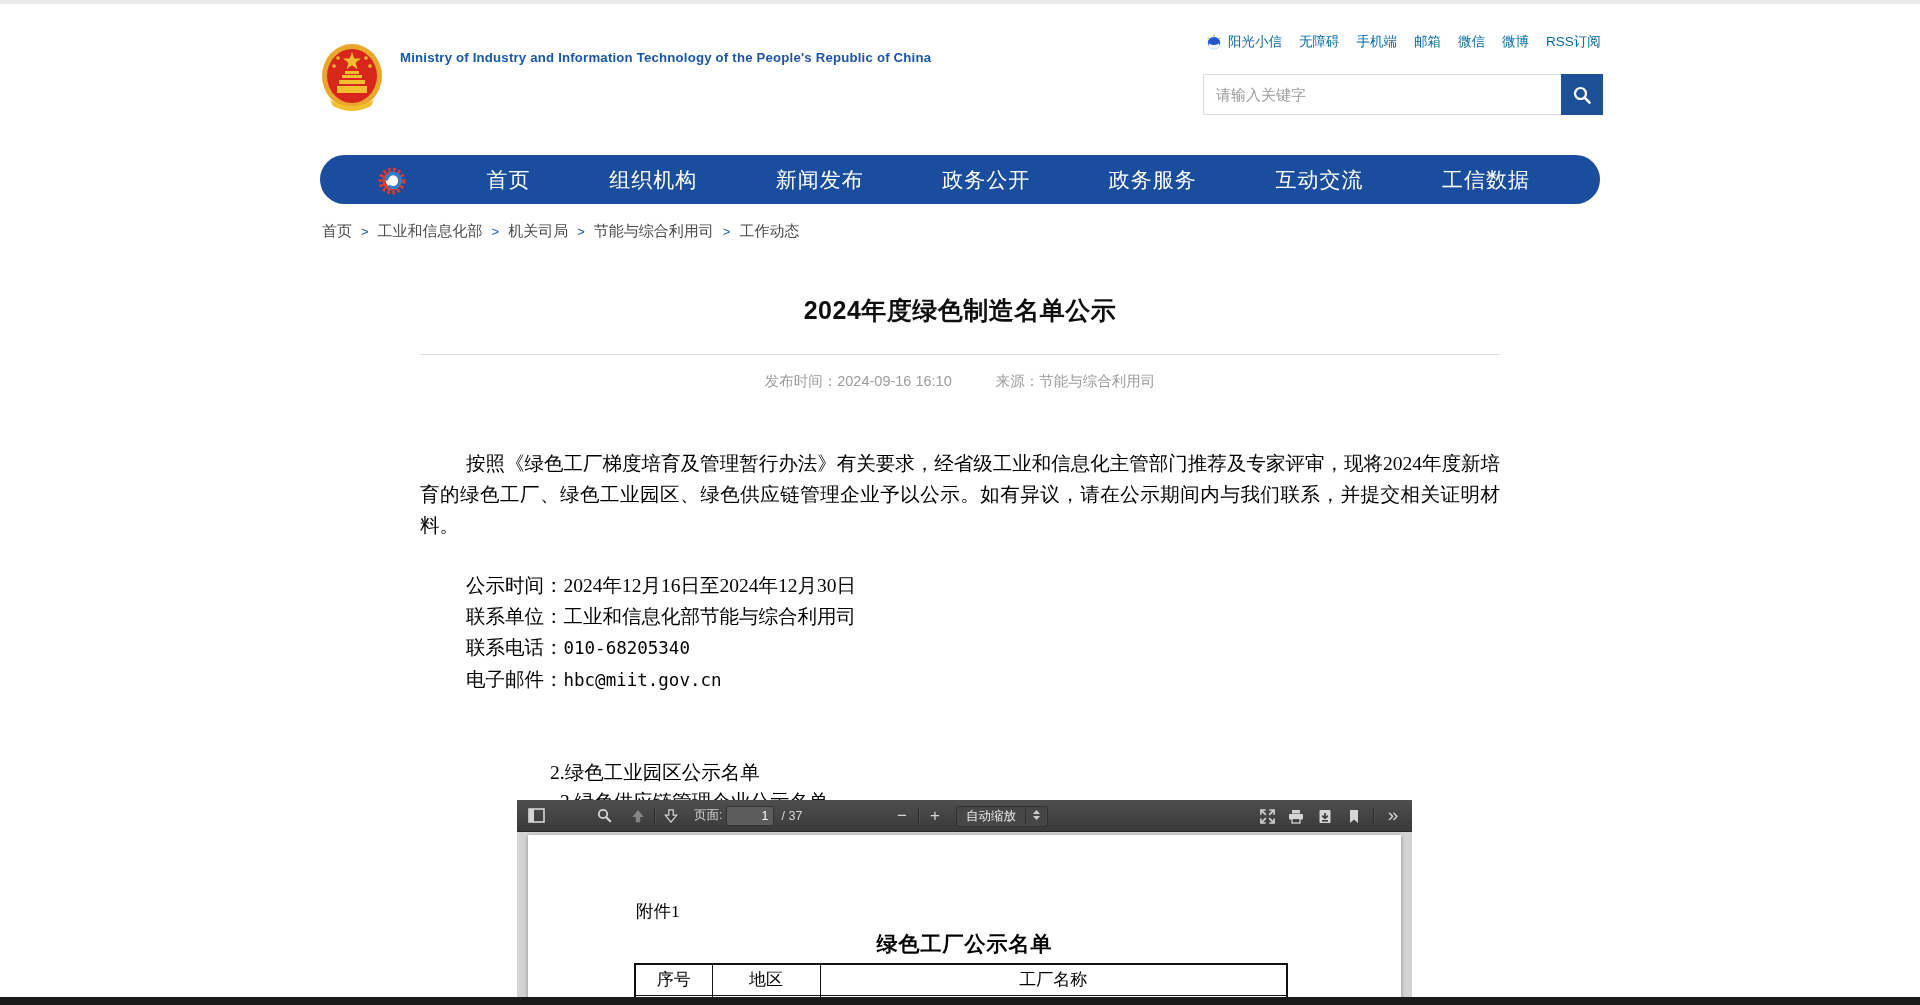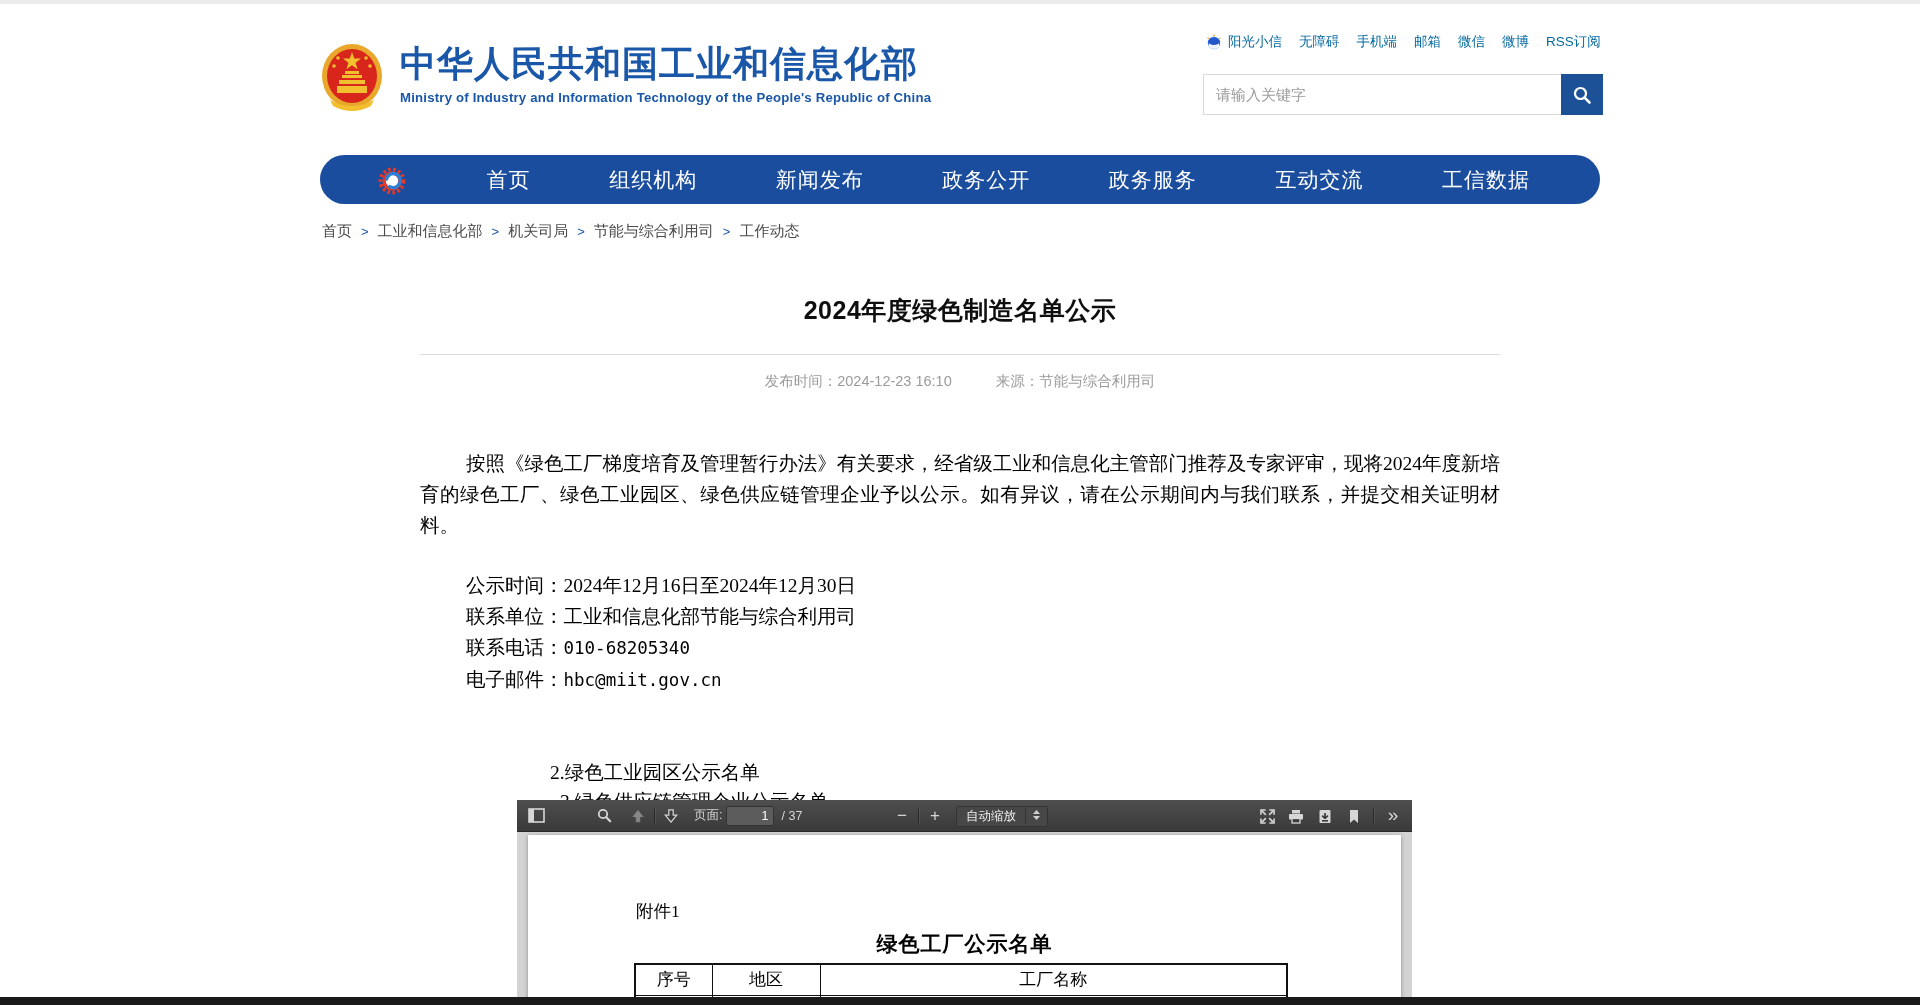--- a/index.html
+++ b/index.html
@@ -117,21 +117,20 @@
       <circle cx="46" cy="16" r="1.8" fill="#f2c02e"></circle>
       <circle cx="14" cy="24" r="1.8" fill="#f2c02e"></circle>
       <circle cx="50" cy="24" r="1.8" fill="#f2c02e"></circle>
       <rect x="22" y="33" width="20" height="3" fill="#f2c02e"></rect>
       <rect x="25" y="29" width="14" height="3" fill="#f2c02e"></rect>
       <rect x="19" y="38" width="26" height="4" fill="#f2c02e"></rect>
       <rect x="17" y="44" width="30" height="7" fill="#f2c02e"></rect>
       <path d="M10 58 q22 12 44 0 l-3 6 q-19 10 -38 0 z" fill="#f2c02e"></path>
     </svg>
     <div class="site-titles">
-      <div class="site-title-cn">中华人民共和国工业和信息化部</div>
       <div class="site-title-en">Ministry of Industry and Information Technology of the People's Republic of China</div>
     </div>
   </div>
 
   <div class="top-links">
     <span class="assistant lnk">
       <svg viewBox="0 0 18 18">
         <circle cx="9" cy="10" r="6.2" fill="#2f6fe4"></circle>
         <ellipse cx="9" cy="12.4" rx="5.4" ry="3.6" fill="#eef4ff"></ellipse>
         <ellipse cx="9" cy="8.6" rx="5.6" ry="3.4" fill="#2456c9"></ellipse>
@@ -184,21 +183,21 @@
     <span class="sep">&gt;</span>
     <span class="crumb">节能与综合利用司</span>
     <span class="sep">&gt;</span>
     <span class="crumb">工作动态</span>
   </div>
 
   <div class="article">
     <div class="article-title">2024年度绿色制造名单公示</div>
     <div class="article-divider"></div>
     <div class="article-meta">
-      <span>发布时间：2024-12-23 16:10</span>
+      <span>发布时间：2024-09-16 16:10</span>
       <span>来源：节能与综合利用司</span>
     </div>
     <div class="article-body">
       <p class="para">按照《绿色工厂梯度培育及管理暂行办法》有关要求，经省级工业和信息化主管部门推荐及专家评审，现将2024年度新培育的绿色工厂、绿色工业园区、绿色供应链管理企业予以公示。如有异议，请在公示期间内与我们联系，并提交相关证明材料。</p>
       <div class="info-block">
         <div class="info-line"><span>公示时间：</span><span>2024年12月16日至2024年12月30日</span></div>
         <div class="info-line"><span>联系单位：</span><span>工业和信息化部节能与综合利用司</span></div>
         <div class="info-line"><span>联系电话：</span><span class="mono">010-68205340</span></div>
         <div class="info-line"><span>电子邮件：</span><span class="mono">hbc@miit.gov.cn</span></div>
       </div>

